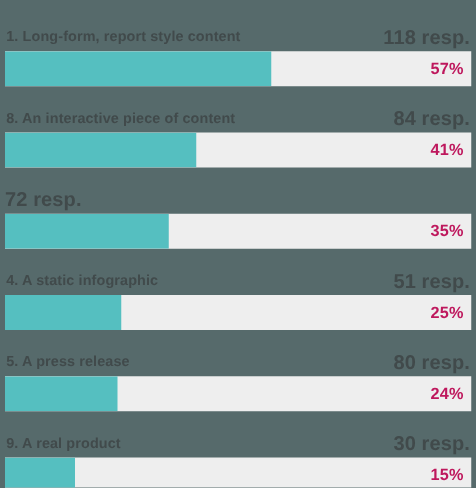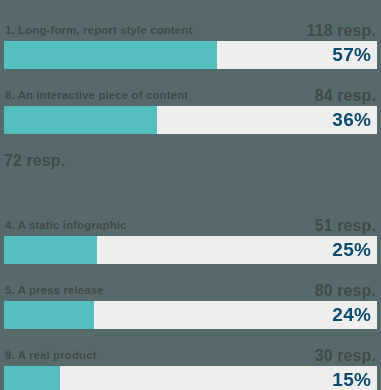--- a/index.html
+++ b/index.html
@@ -63,23 +63,23 @@
     top: 0;
     bottom: 0;
     background: #55bfc0;
   }
   .pct {
     position: absolute;
     right: 6px;
     top: 0;
     height: 28px;
     line-height: 28px;
-    font-size: 19px;
+    font-size: 13px;
     font-weight: bold;
-    color: #0c4a6e;
+    color: #be185d;
     letter-spacing: 0.2px;
   }
 </style>
 </head>
 <body>
 
 <div class="chart">
 
   <div class="row">
     <div class="row-head">
@@ -92,27 +92,31 @@
     </div>
   </div>
 
   <div class="row">
     <div class="row-head">
       <span class="row-label">8. An interactive piece of content</span>
       <span class="row-resp">84 resp.</span>
     </div>
     <div class="track">
       <div class="fill" style="width: 41%;"></div>
-      <span class="pct">36%</span>
+      <span class="pct">41%</span>
     </div>
   </div>
 
   <div class="row">
     <div class="row-head">
       <span class="row-resp">72 resp.</span>
+    </div>
+    <div class="track">
+      <div class="fill" style="width: 35%;"></div>
+      <span class="pct">35%</span>
     </div>
   </div>
 
   <div class="row">
     <div class="row-head">
       <span class="row-label">4. A static infographic</span>
       <span class="row-resp">51 resp.</span>
     </div>
     <div class="track">
       <div class="fill" style="width: 25%;"></div>

